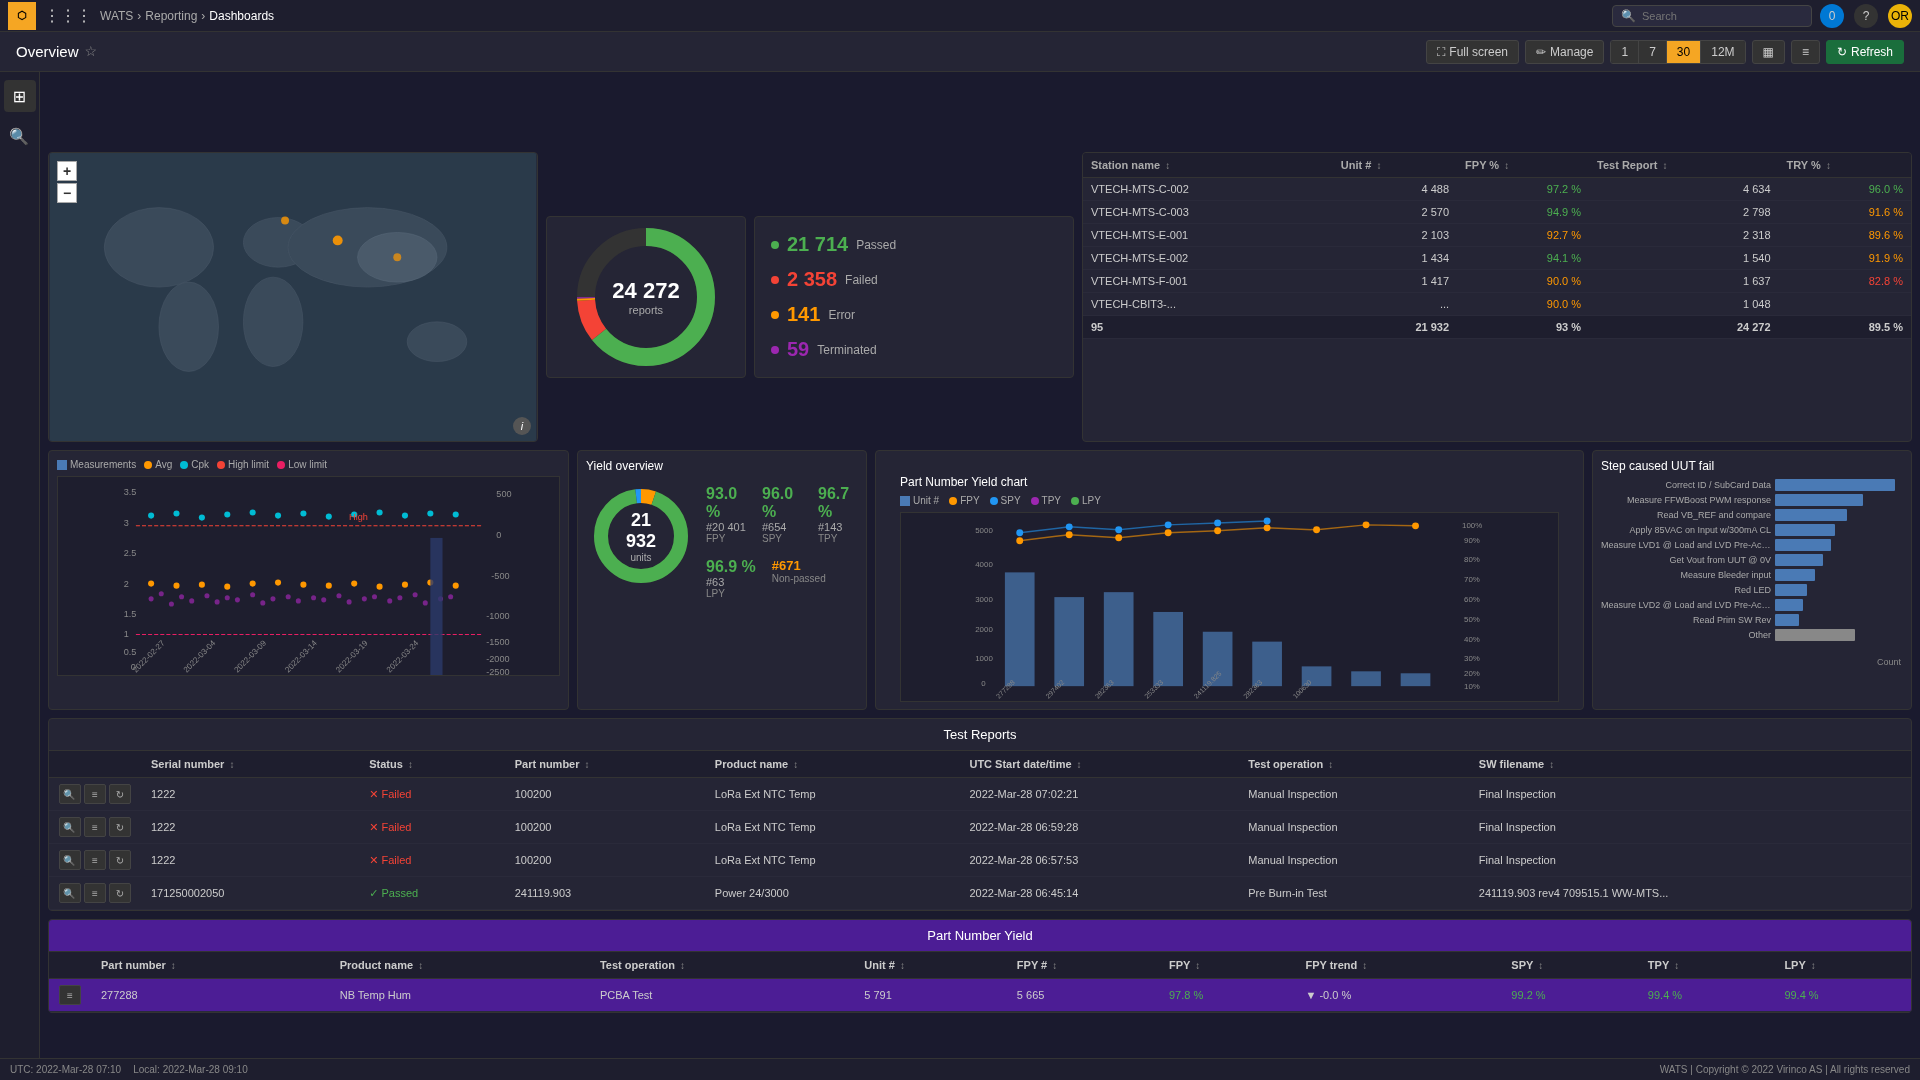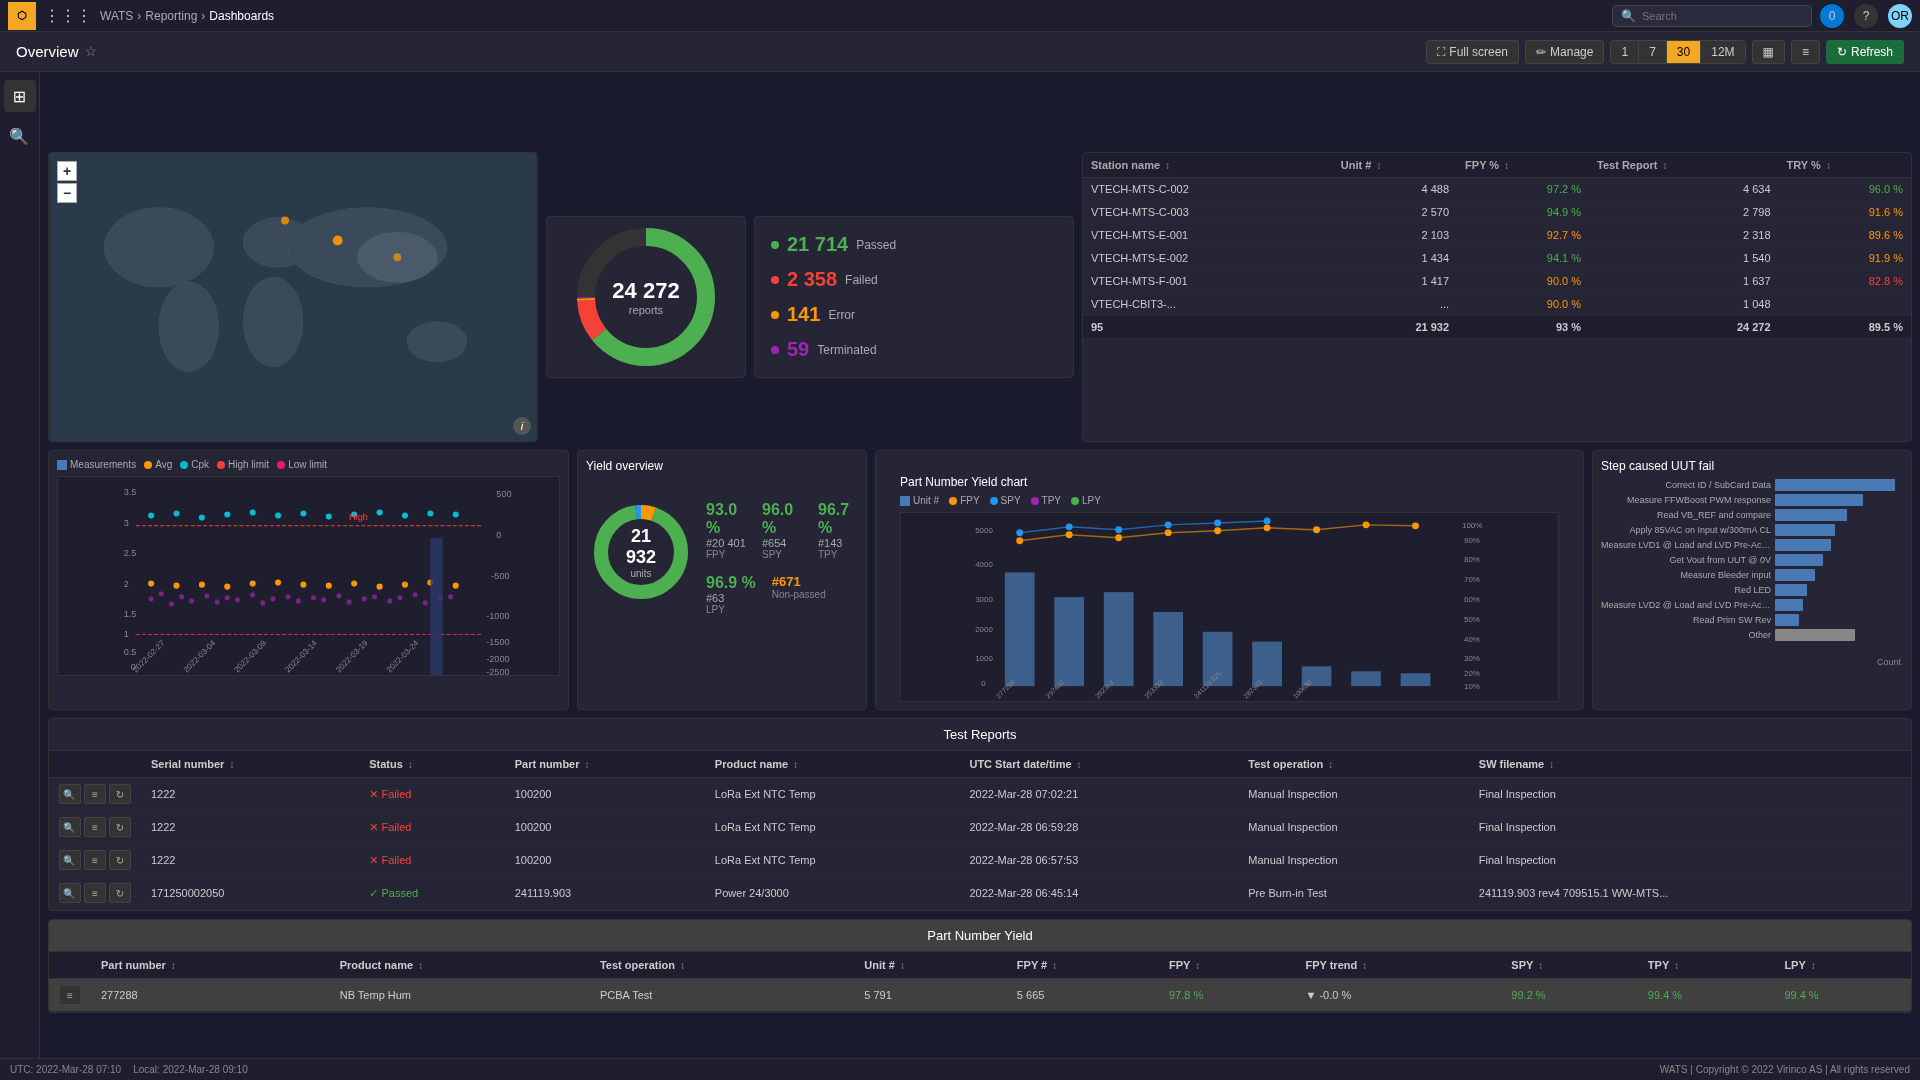--- a/index.html
+++ b/index.html
@@ -6,21 +6,21 @@
     body { font-family: 'Segoe UI', Arial, sans-serif; background: #1a1a2e; color: #ccc; font-size: 12px; overflow: hidden; width: 1920px; height: 1080px; }
     
     
     .top-nav { background: #1e1e2e; height: 32px; display: flex; align-items: center; padding: 0 8px; border-bottom: 1px solid #333; gap: 8px; }
     .top-nav .logo { width: 28px; height: 28px; background: #f5a623; display: flex; align-items: center; justify-content: center; font-weight: bold; color: #000; font-size: 11px; }
     .nav-breadcrumb { display: flex; align-items: center; gap: 4px; color: #aaa; font-size: 12px; }
     .nav-search { margin-left: auto; background: #2a2a3e; border: 1px solid #444; border-radius: 4px; padding: 2px 8px; color: #aaa; width: 200px; height: 22px; display: flex; align-items: center; gap: 6px; }
     .top-right-icons { display: flex; align-items: center; gap: 10px; margin-left: auto; }
     .icon-circle { width: 24px; height: 24px; border-radius: 50%; background: #333; display: flex; align-items: center; justify-content: center; color: #ccc; font-size: 12px; cursor: pointer; }
     .icon-circle.blue { background: #0078d4; }
-    .icon-circle.orange { background: #7dd3fc; color: #000; }
+    .icon-circle.orange { background: #eab308; color: #000; }
     .apps-grid { color: #ccc; font-size: 16px; cursor: pointer; }
     
     
     .second-nav { background: #252535; height: 40px; display: flex; align-items: center; padding: 0 16px; border-bottom: 1px solid #333; gap: 8px; }
     .overview-title { font-size: 15px; color: #fff; font-weight: 500; display: flex; align-items: flex-start; gap: 6px; }
     .star-icon { color: #888; font-size: 14px; }
     .nav-buttons { margin-left: auto; display: flex; align-items: center; gap: 6px; }
     .nav-btn { background: #333; border: 1px solid #444; color: #ccc; padding: 4px 10px; border-radius: 3px; cursor: pointer; font-size: 12px; display: flex; align-items: center; gap: 4px; }
     .nav-btn.active { background: #f5a623; color: #000; border-color: #f5a623; }
     .nav-btn-group { display: flex; border: 1px solid #444; border-radius: 3px; overflow: hidden; }
@@ -79,21 +79,21 @@
     
     .chart-panel { width: 521px; background: #252535; border: 1px solid #333; border-radius: 4px; padding: 8px; }
     .chart-title { font-size: 11px; color: #aaa; margin-bottom: 6px; display: flex; align-items: center; gap: 8px; flex-wrap: wrap; }
     .legend-item { display: flex; align-items: center; gap: 3px; font-size: 10px; }
     .legend-dot { width: 8px; height: 8px; border-radius: 50%; }
     .legend-square { width: 10px; height: 10px; }
     .chart-area { width: 100%; height: 200px; position: relative; background: #1e1e2e; border: 1px solid #333; }
     
     
     .yield-panel { width: 290px; background: #252535; border: 1px solid #333; border-radius: 4px; padding: 8px; }
-    .yield-title { font-size: 12px; color: #fff; margin-bottom: 24px; font-weight: 500; }
+    .yield-title { font-size: 12px; color: #fff; margin-bottom: 8px; font-weight: 500; }
     .yield-content { display: flex; gap: 10px; align-items: flex-start; }
     .yield-donut { position: relative; width: 110px; height: 110px; flex-shrink: 0; }
     .yield-center { position: absolute; top: 50%; left: 50%; transform: translate(-50%, -50%); text-align: center; }
     .yield-num { font-size: 18px; font-weight: bold; color: #fff; }
     .yield-sub { font-size: 10px; color: #aaa; }
     .yield-stats { flex: 1; display: flex; flex-direction: column; gap: 6px; padding-top: 4px; }
     .yield-stat { display: flex; flex-direction: column; }
     .yield-pct { font-size: 16px; font-weight: bold; color: #4caf50; }
     .yield-tag { font-size: 10px; color: #888; }
     
@@ -117,21 +117,21 @@
     .reports-table { width: 100%; border-collapse: collapse; font-size: 11px; }
     .reports-table thead tr { background: #1e1e2e; }
     .reports-table th { padding: 7px 10px; text-align: left; color: #ccc; border-bottom: 1px solid #333; white-space: nowrap; cursor: pointer; }
     .reports-table td { padding: 6px 10px; border-bottom: 1px solid #2a2a3a; color: #ccc; }
     .action-btns { display: flex; gap: 3px; }
     .action-btn { width: 22px; height: 20px; background: #333; border: 1px solid #444; border-radius: 2px; color: #aaa; display: flex; align-items: center; justify-content: center; cursor: pointer; font-size: 10px; }
     .status-failed { color: #f44336; display: flex; align-items: center; gap: 3px; }
     .status-passed { color: #4caf50; display: flex; align-items: center; gap: 3px; }
     
     
-    .pny-panel { background: #404040; border: 1px solid #333; border-radius: 4px; }
+    .pny-panel { background: #4c1d95; border: 1px solid #333; border-radius: 4px; }
     .pny-table { width: 100%; border-collapse: collapse; font-size: 11px; }
     .pny-table thead tr { background: #1e1e2e; }
     .pny-table th { padding: 7px 10px; text-align: left; color: #ccc; border-bottom: 1px solid #333; white-space: nowrap; }
     .pny-table td { padding: 6px 10px; border-bottom: 1px solid #2a2a3a; color: #ccc; }
     .trend-down { color: #f44336; }
     
     
     .status-bar { position: fixed; bottom: 0; left: 0; right: 0; height: 22px; background: #1e1e2e; border-top: 1px solid #333; display: flex; align-items: center; padding: 0 10px; font-size: 10px; color: #888; }
     .status-bar .right { margin-left: auto; }
     

